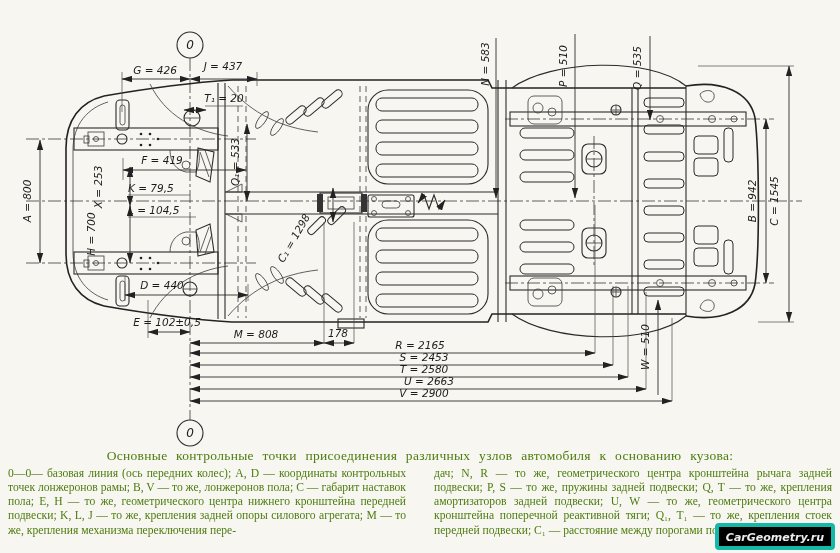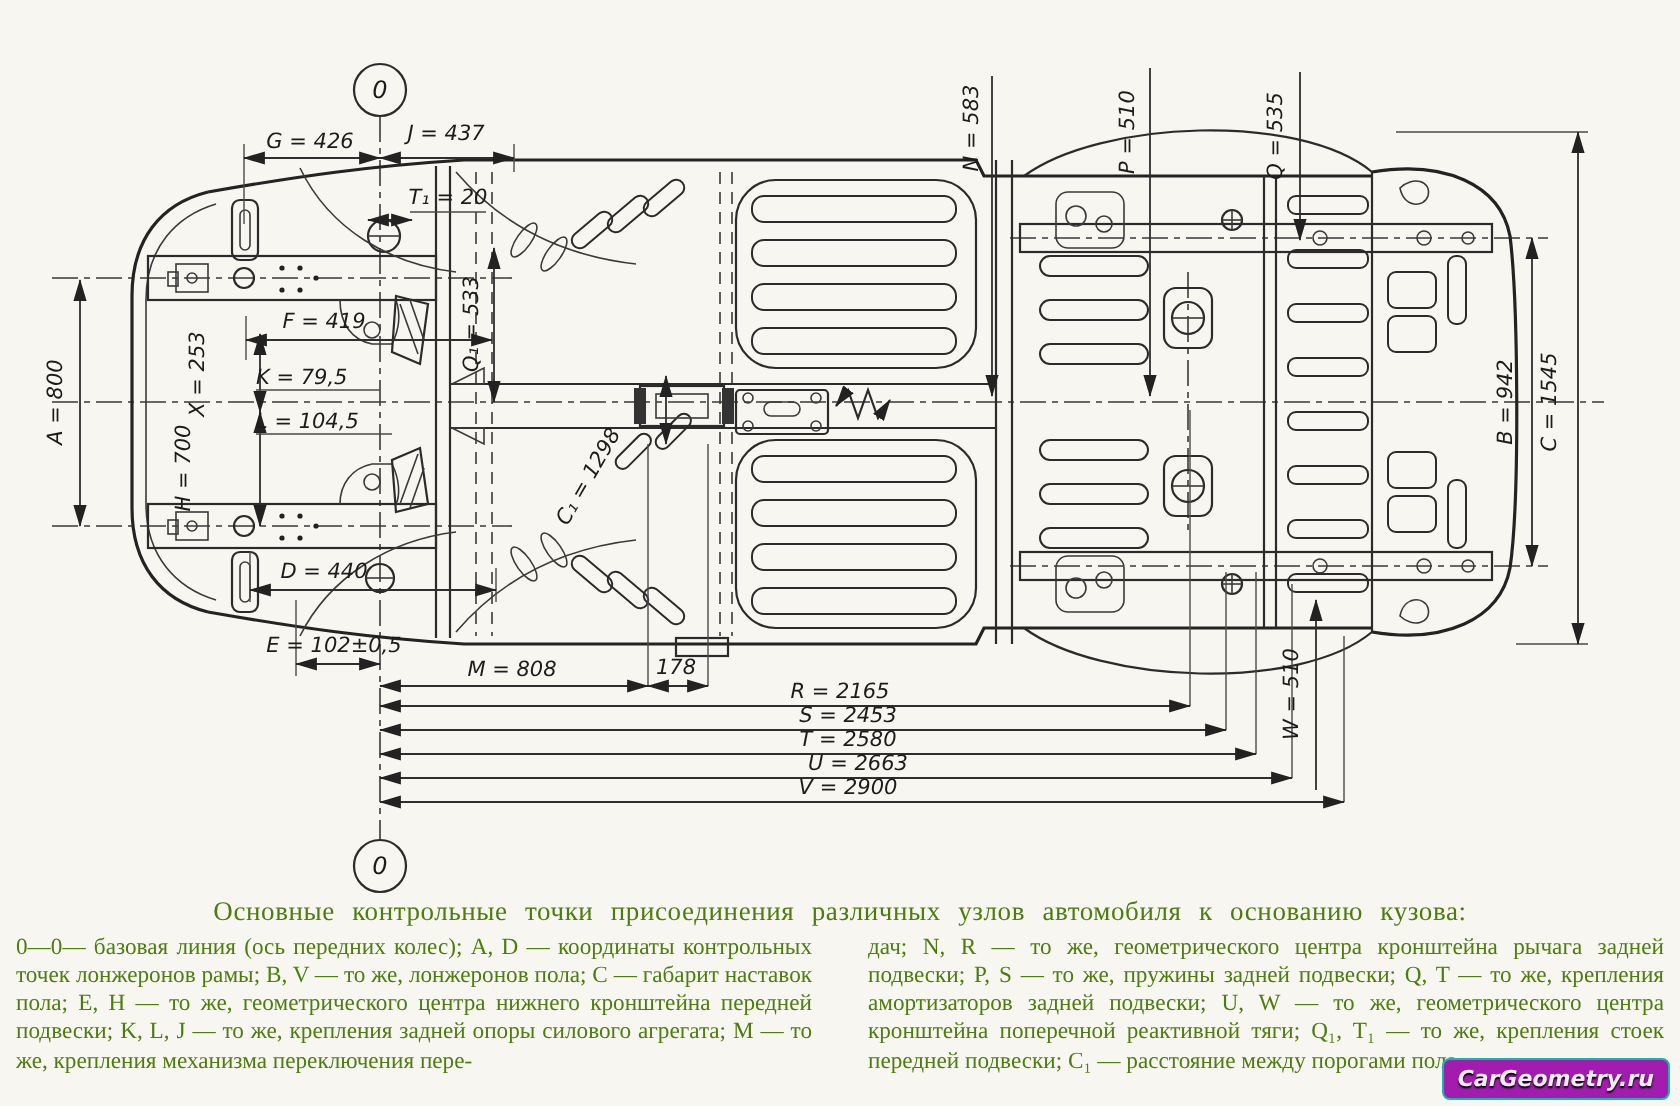--- a/index.html
+++ b/index.html
@@ -14,21 +14,21 @@
   .dim{stroke:#2e2e2e;stroke-width:0.9;fill:none;}
   .ext{stroke:#4a4a4a;stroke-width:0.7;fill:none;}
   .cl{stroke:#3a3a3a;stroke-width:0.8;fill:none;stroke-dasharray:13 3 3 3;}
   .dash{stroke:#3a3a3a;stroke-width:0.8;fill:none;stroke-dasharray:6 4;}
   .rib{stroke:#2b2b2b;stroke-width:1.0;fill:none;}
   .dot{fill:#222;}
   .caption{position:absolute;left:0;top:446px;width:840px;color:#4d7c0f;}
   .cap-title{text-align:center;font-size:13.5px;word-spacing:5px;letter-spacing:0.3px;margin:2px 10px 3px 10px;}
   .cap-cols{display:flex;gap:28px;padding:0 8px;}
   .cap-col{width:50%;font-size:11.6px;line-height:1.22;text-align:justify;}
-  .watermark{position:absolute;right:5px;bottom:3px;background:#a21caf;border:1px solid #14b8a6;
+  .watermark{position:absolute;right:5px;bottom:3px;background:#000000;border:4px solid #14b8a6;
              border-radius:4px;padding:0 7px 1px 7px;}
   .watermark span{font-family:"DejaVu Sans", sans-serif;font-style:italic;font-weight:bold;
              font-size:11px;color:#ededed;text-shadow:0 1px 1px #000;}
 </style>
 </head>
 <body>
 
 <div class="stage">
 
 <svg width="840" height="448" viewBox="0 0 840 448">

